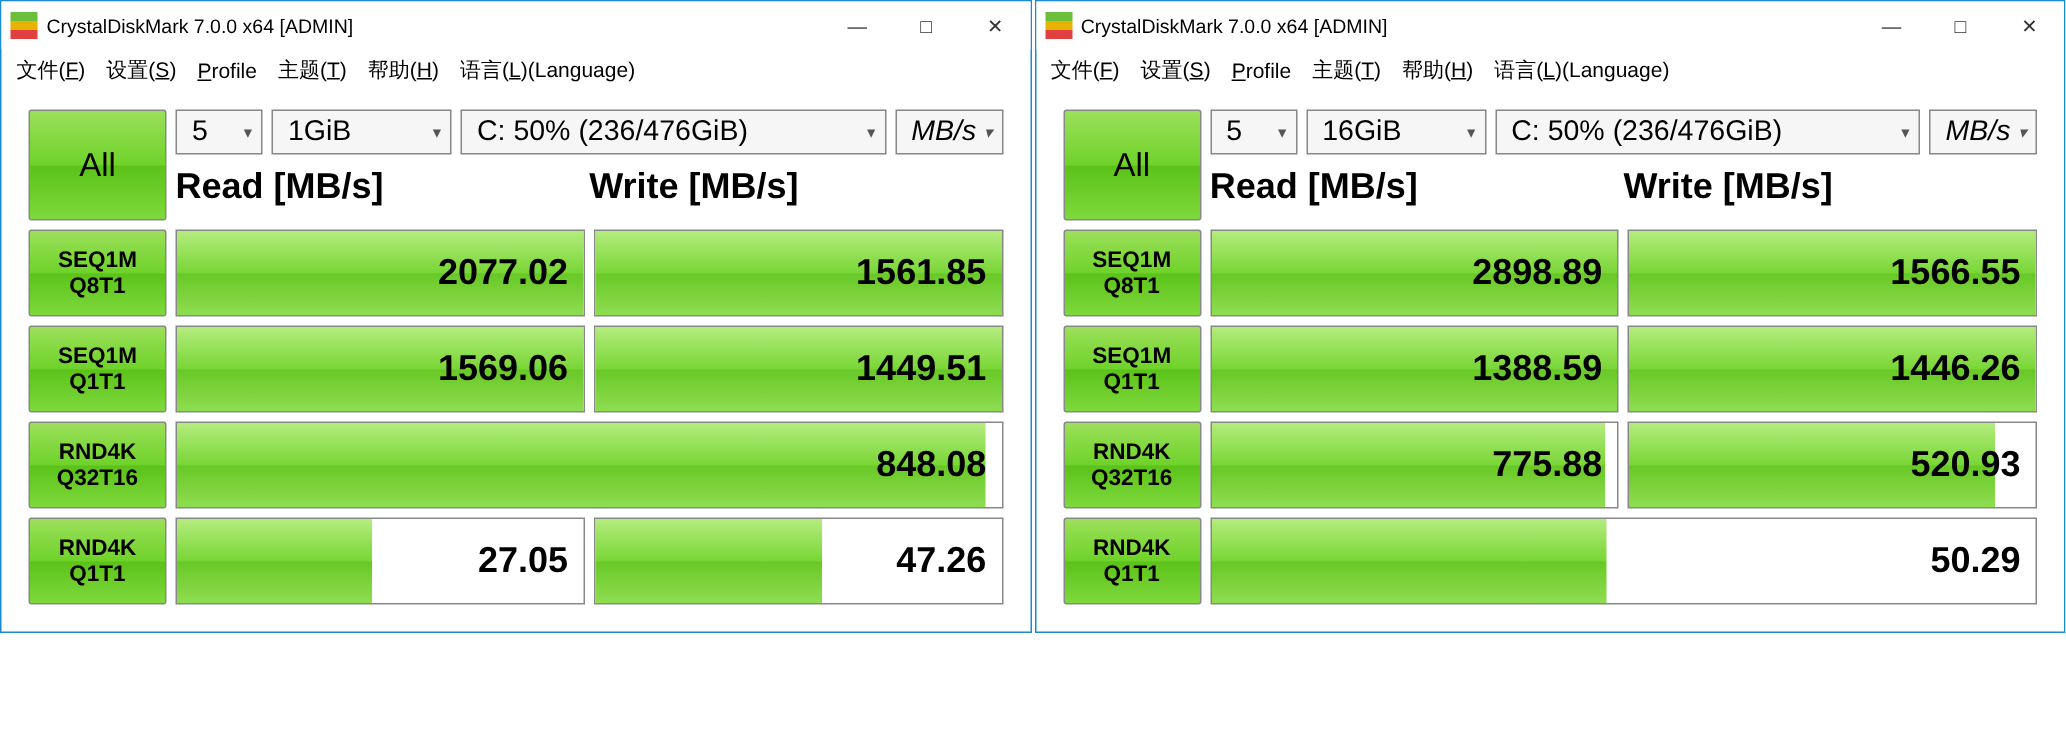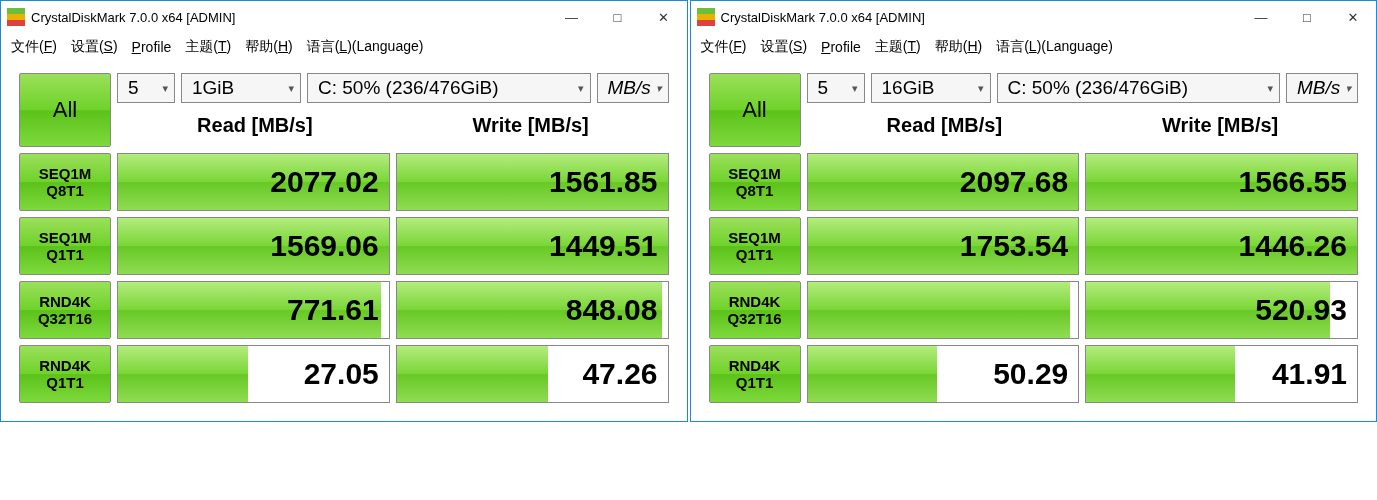--- a/index.html
+++ b/index.html
@@ -93,23 +93,22 @@
   .sel-drive .chev { margin-left:auto; }
   .sel-unit { width: 72px; font-style: italic; }
   .selects-row { display:flex; gap:6px; }
   .header-row {
     display: flex;
     height: 28px;
     align-items: center;
   }
   .hdr-col {
     flex: 1;
-    text-align: center;
     font-weight: bold;
-    font-size: 20px;
+    font-size: 24px;
   }
   .data-row {
     display: flex;
     gap: 6px;
     margin-top: 6px;
     height: 58px;
   }
   .row-label {
     width: 92px;
     font-size: 15px;
@@ -120,21 +119,21 @@
   }
   .value-cell {
     flex: 1;
     border: 1px solid #888;
     position: relative;
     background: #fff;
     display: flex;
     align-items: center;
     justify-content: flex-end;
     padding-right: 10px;
-    font-size: 30px;
+    font-size: 24px;
     font-weight: bold;
     overflow: hidden;
   }
   .value-cell .fill {
     position: absolute;
     left: 0; top: 0; bottom: 0;
     background: linear-gradient(#b4ec7e, #79d636 50%, #68c826 51%, #8fdd52);
     z-index: 0;
   }
   .value-cell .num { position: relative; z-index: 1; }
@@ -219,24 +218,20 @@
           <div class="fill" style="width: 100%;"></div>
           <div class="num">1449.51</div>
         </div>
       </div>
       <div class="data-row">
         <div class="green-btn row-label">
           <div>RND4K</div>
           <div>Q32T16</div>
         </div>
         <div class="value-cell">
-          <div class="fill" style="width: 97%;"></div>
-          <div class="num">771.61</div>
-        </div>
-        <div class="value-cell">
           <div class="fill" style="width: 98%;"></div>
           <div class="num">848.08</div>
         </div>
       </div>
       <div class="data-row">
         <div class="green-btn row-label">
           <div>RND4K</div>
           <div>Q1T1</div>
         </div>
         <div class="value-cell">
@@ -300,62 +295,59 @@
           </div>
         </div>
       </div>
       <div class="data-row">
         <div class="green-btn row-label">
           <div>SEQ1M</div>
           <div>Q8T1</div>
         </div>
         <div class="value-cell">
           <div class="fill" style="width: 100%;"></div>
-          <div class="num">2097.68</div>
+          <div class="num">2898.89</div>
         </div>
         <div class="value-cell">
           <div class="fill" style="width: 100%;"></div>
           <div class="num">1566.55</div>
         </div>
       </div>
       <div class="data-row">
         <div class="green-btn row-label">
           <div>SEQ1M</div>
           <div>Q1T1</div>
         </div>
         <div class="value-cell">
           <div class="fill" style="width: 100%;"></div>
-          <div class="num">1753.54</div>
+          <div class="num">1388.59</div>
         </div>
         <div class="value-cell">
           <div class="fill" style="width: 100%;"></div>
           <div class="num">1446.26</div>
         </div>
       </div>
       <div class="data-row">
         <div class="green-btn row-label">
           <div>RND4K</div>
           <div>Q32T16</div>
         </div>
         <div class="value-cell">
           <div class="fill" style="width: 97%;"></div>
+          <div class="num">775.88</div>
         </div>
         <div class="value-cell">
           <div class="fill" style="width: 90%;"></div>
           <div class="num">520.93</div>
         </div>
       </div>
       <div class="data-row">
         <div class="green-btn row-label">
           <div>RND4K</div>
           <div>Q1T1</div>
         </div>
         <div class="value-cell">
           <div class="fill" style="width: 48%;"></div>
           <div class="num">50.29</div>
-        </div>
-        <div class="value-cell">
-          <div class="fill" style="width: 55%;"></div>
-          <div class="num">41.91</div>
         </div>
       </div>
     </div>
   </div>
 
 </body></html>

